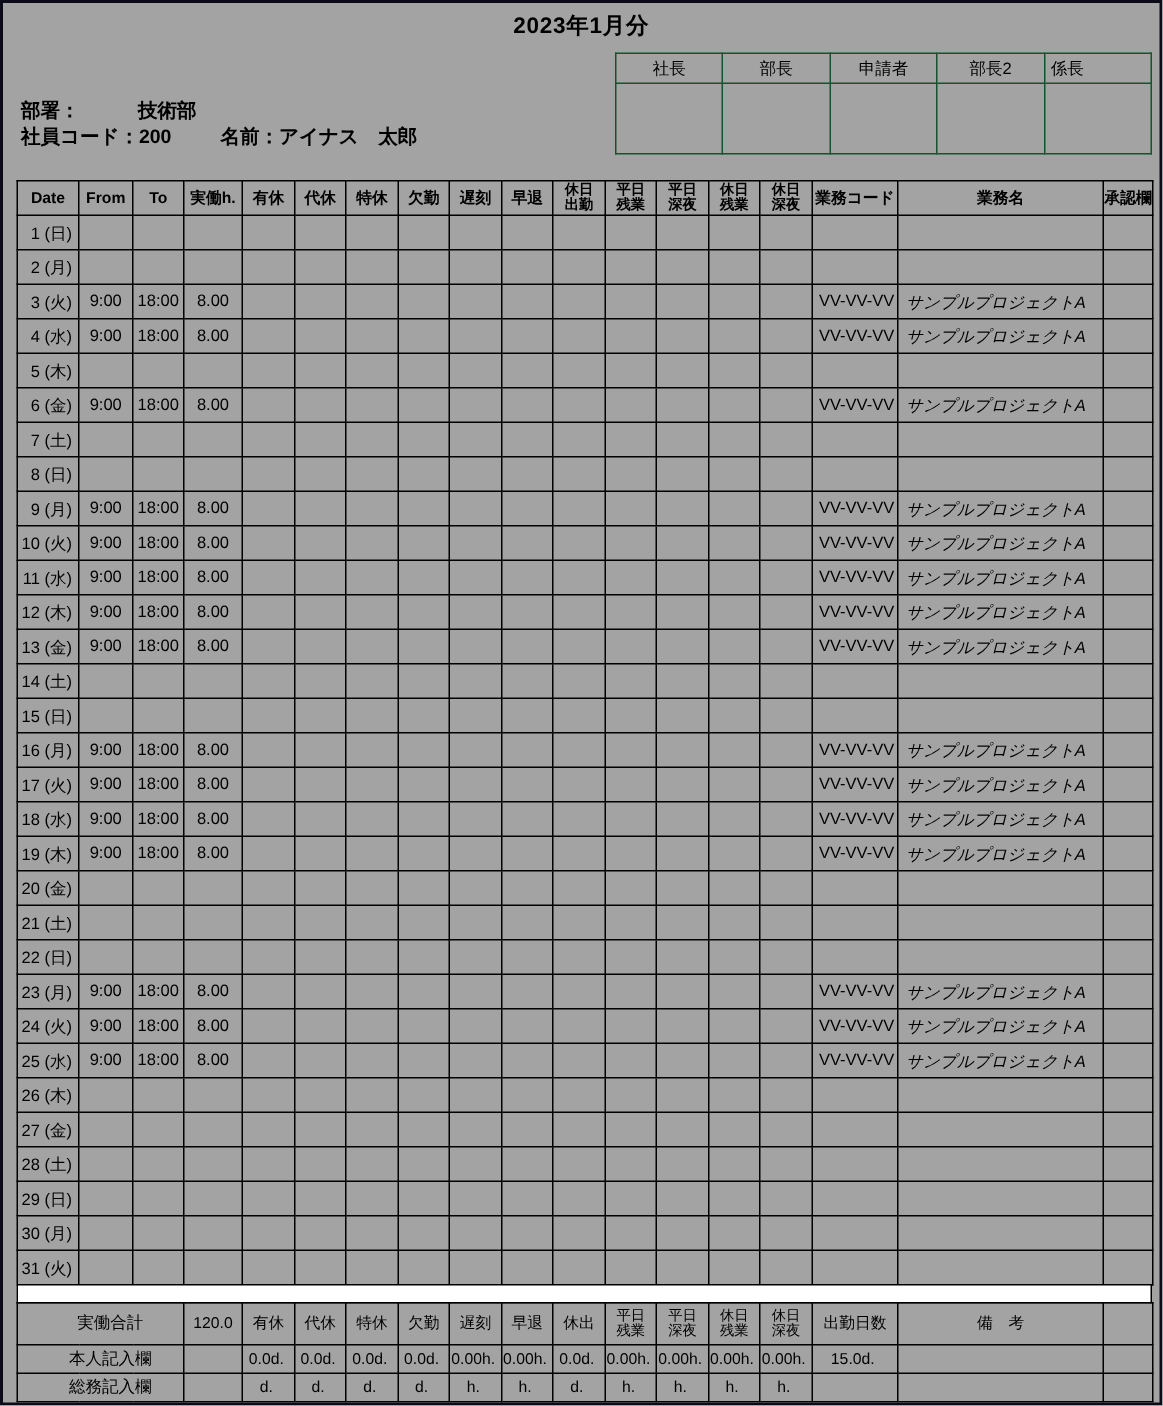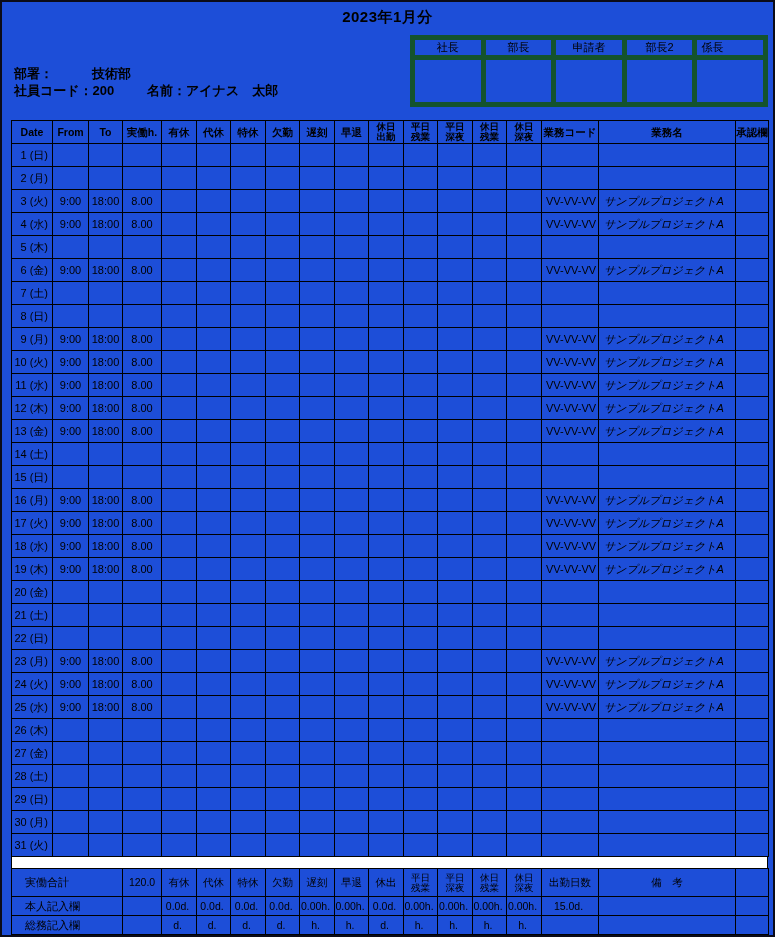--- a/index.html
+++ b/index.html
@@ -1,31 +1,31 @@
 <!DOCTYPE html>
 <html><head>
 <meta charset="utf-8">
 <style>
   * { box-sizing: border-box; }
   html,body { margin:0; padding:0; background:#fff; }
   body { font-family:"Liberation Sans","DejaVu Sans",sans-serif; color:#000; }
   .page {
-    position:relative; width:775px; height:937px; background:#1d4ed8;
+    position:relative; width:775px; height:937px; background:#a3a3a3;
     border:2px solid #0b0b18; overflow:hidden;
   }
   .title {
     position:absolute; top:6px; left:0; width:100%;
     text-align:center; font-size:15px; font-weight:bold; letter-spacing:0.5px;
   }
   
   .approval {
     position:absolute; top:33px; left:408px;
     border-collapse:collapse; table-layout:fixed; width:358px;
   }
-  .approval th, .approval td { border:5px solid #14532d; padding:0; }
+  .approval th, .approval td { border:1px solid #14532d; padding:0; }
   .approval th { height:20px; font-size:11px; font-weight:normal; text-align:center; }
   .approval th:last-child { text-align:left; padding-left:4px; }
   .approval td { height:47px; }
   
   .emp {
     position:absolute; left:12px; top:63px;
     font-size:13px; font-weight:bold; line-height:17px; white-space:nowrap;
   }
   .emp .lbl-dept { display:inline-block; width:78px; }
   .emp .code-group { display:inline-block; width:133px; }
@@ -48,21 +48,21 @@
   
   .spacer {
     position:absolute; left:9px; top:854px; width:757px; height:13px;
     border:1px solid #000; background:#fff;
   }
   
   .t-sum { top:866px; }
   .t-sum tr.r-head { height:28px; }
   .t-sum tr.r-entry { height:19px; }
   .t-sum td { font-size:10.5px; text-align:center; line-height:11px; }
-  .t-sum td.lab { text-align:left; padding-left:13px; font-size:11px; }
+  .t-sum td.lab { text-align:center; padding-left:13px; font-size:11px; }
 </style>
 </head>
 <body>
 
 <div class="page">
 
   <div class="title">2023年1月分</div>
 
   <table class="approval">
     <thead>

